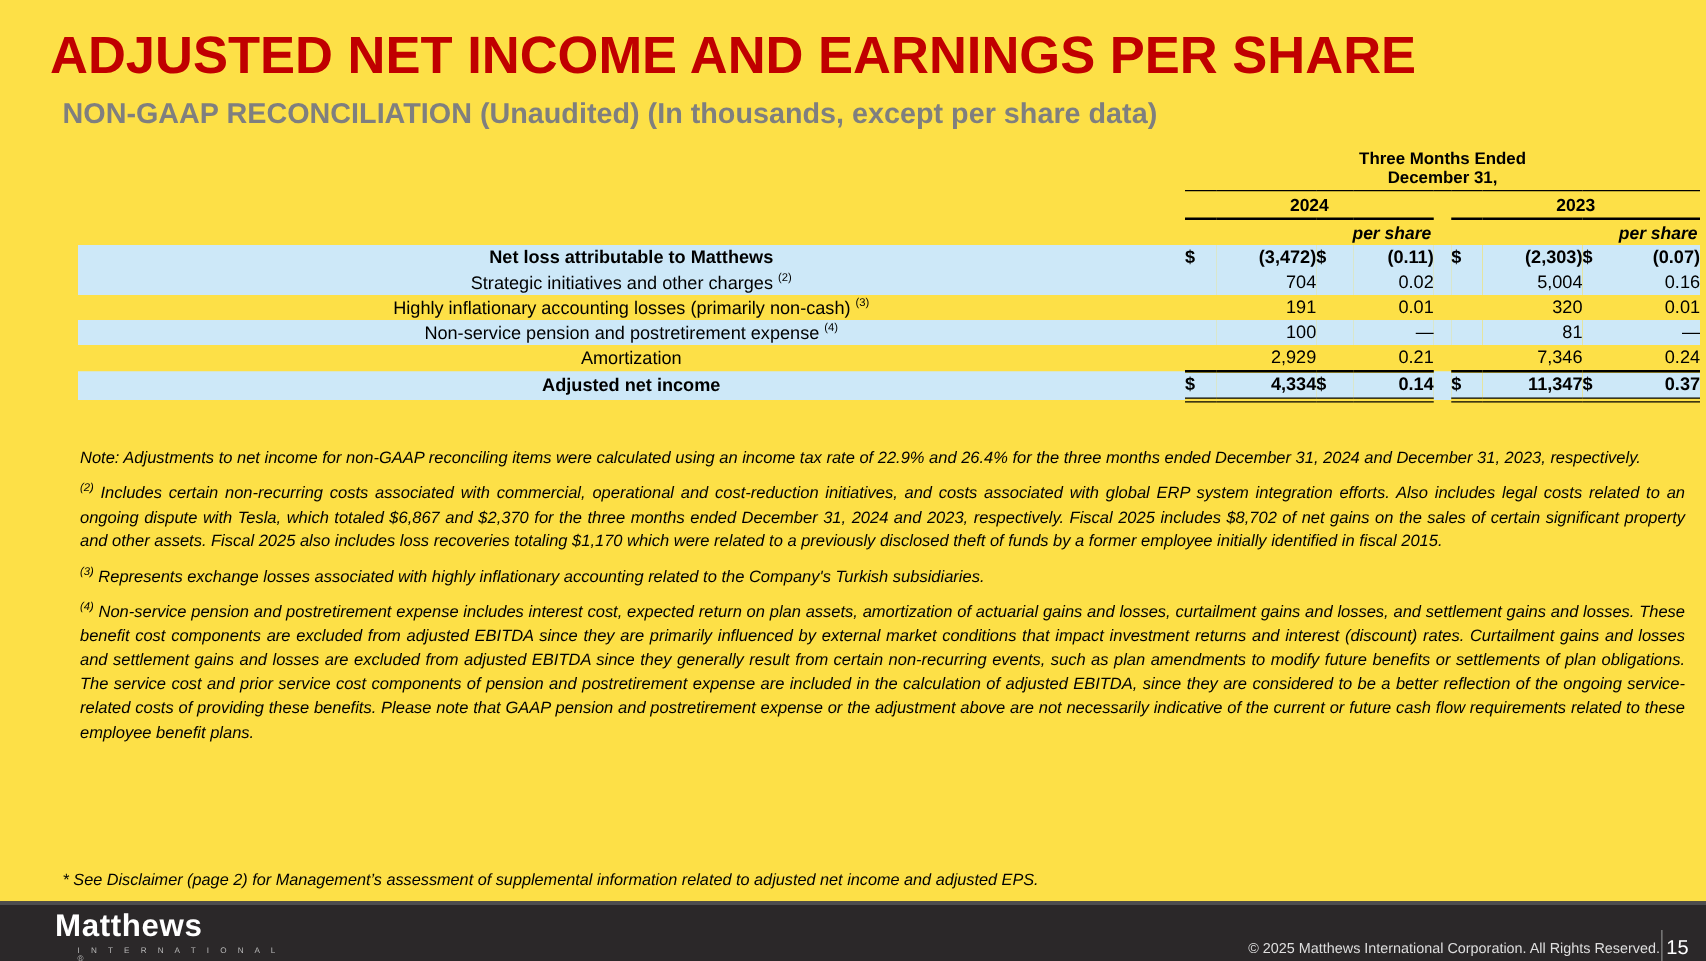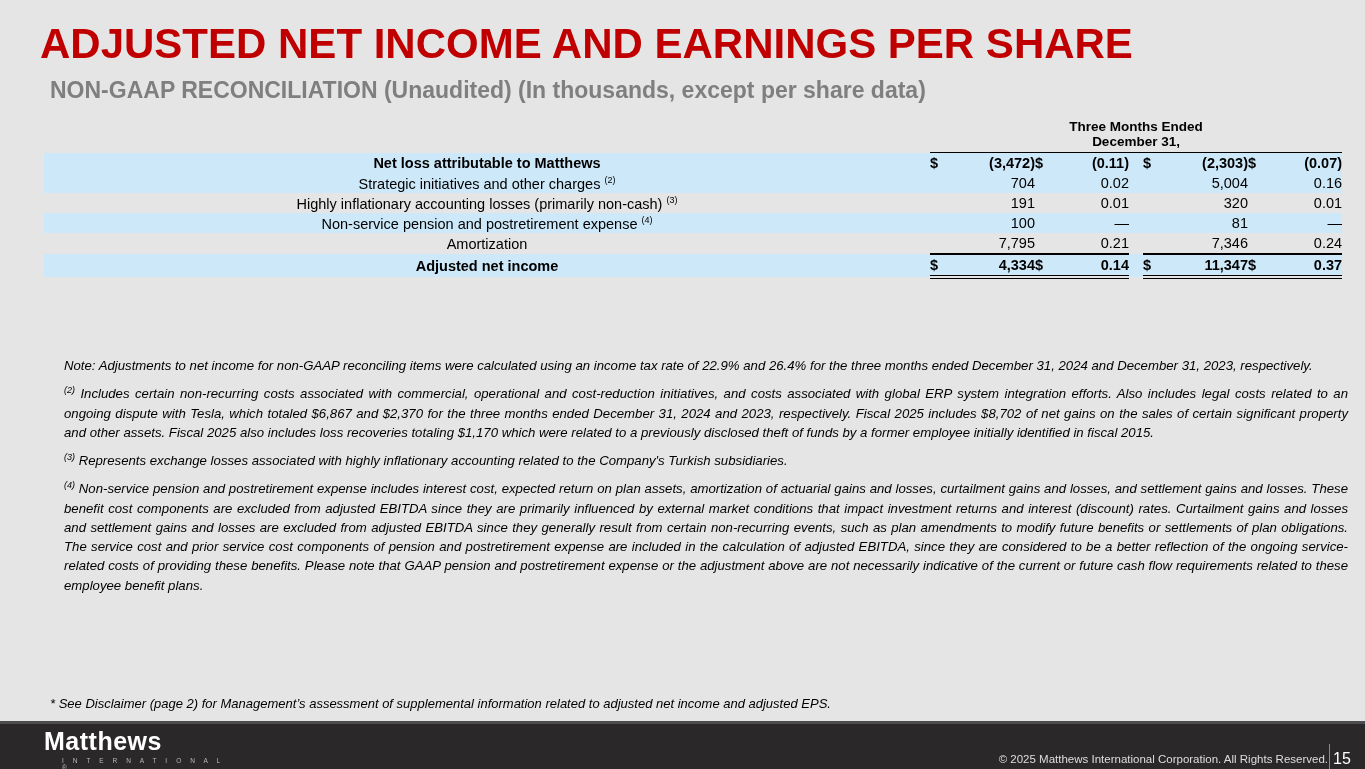--- a/index.html
+++ b/index.html
@@ -1,32 +1,32 @@
 <!DOCTYPE html>
 <html><head>
 <meta charset="utf-8">
 <style>
   html, body { margin:0; padding:0; overflow:hidden; }
   body {
     width:1365px; height:769px; background:#ffffff;
     font-family:"Liberation Sans", sans-serif; color:#000;
   }
-  .slide { position:relative; width:1365px; height:769px; overflow:hidden; background:#e5e5e5; }
+  .slide { position:relative; width:1365px; height:769px; overflow:hidden; background:#fde047; }
 
   .title {
     position:absolute; left:40px; top:20px; margin:0;
     font-size:42px; font-weight:bold; color:#C00000; letter-spacing:0px; white-space:nowrap;
   }
   .subtitle {
     position:absolute; left:50px; top:77px; margin:0;
     font-size:23px; font-weight:bold; color:#7F7F7F; white-space:nowrap;
   }
 
   table.recon {
-    position:absolute; left:44px; top:114px; width:1298px;
+    position:absolute; left:62px; top:114px; width:1298px;
     border-collapse:collapse; table-layout:fixed; font-size:14.5px; color:#000;
   }
   table.recon td { padding:0; height:20px; vertical-align:middle; overflow:hidden; white-space:nowrap; }
   td.lbl { padding-left:4px; text-align:center; }
   td.lbl sup { font-size:9px; }
   td.d1 { text-align:left; padding-left:5px; }
   td.d2 { text-align:left; padding-left:14px; }
   td.amt { text-align:right; padding-right:2px; }
   td.ps  { text-align:right; padding-right:2px; }
   td.gap { }
@@ -103,20 +103,32 @@
         <col style="width:64px">
     </colgroup>
     <tbody>
       <tr class="h1">
         <td class="lbl"></td>
         <td class="period" colspan="9">
           <div>Three Months Ended</div>
           <div>December 31,</div>
         </td>
       </tr>
+      <tr class="h2">
+        <td class="lbl"></td>
+        <td class="yr" colspan="4">2024</td>
+        <td class="gap"></td>
+        <td class="yr" colspan="4">2023</td>
+      </tr>
+      <tr class="h3">
+        <td class="lbl"></td>
+        <td class="pershare" colspan="4">per share</td>
+        <td class="gap"></td>
+        <td class="pershare" colspan="4">per share</td>
+      </tr>
     <tr class="shaded bold">
           <td class="lbl">Net loss attributable to Matthews</td>
           <td class="d1">$</td>
           <td class="amt">(3,472)</td>
           <td class="d2">$</td>
           <td class="ps">(0.11)</td>
           <td class="gap"></td>
           <td class="d1">$</td>
           <td class="amt">(2,303)</td>
           <td class="d2">$</td>
@@ -154,21 +166,21 @@
           <td class="ps">—</td>
           <td class="gap"></td>
           <td class="d1"></td>
           <td class="amt">81</td>
           <td class="d2"></td>
           <td class="ps">—</td>
         </tr>
         <tr>
           <td class="lbl">Amortization</td>
           <td class="d1"></td>
-          <td class="amt">7,795</td>
+          <td class="amt">2,929</td>
           <td class="d2"></td>
           <td class="ps">0.21</td>
           <td class="gap"></td>
           <td class="d1"></td>
           <td class="amt">7,346</td>
           <td class="d2"></td>
           <td class="ps">0.24</td>
         </tr>
         <tr class="shaded bold total">
           <td class="lbl">Adjusted net income</td>

